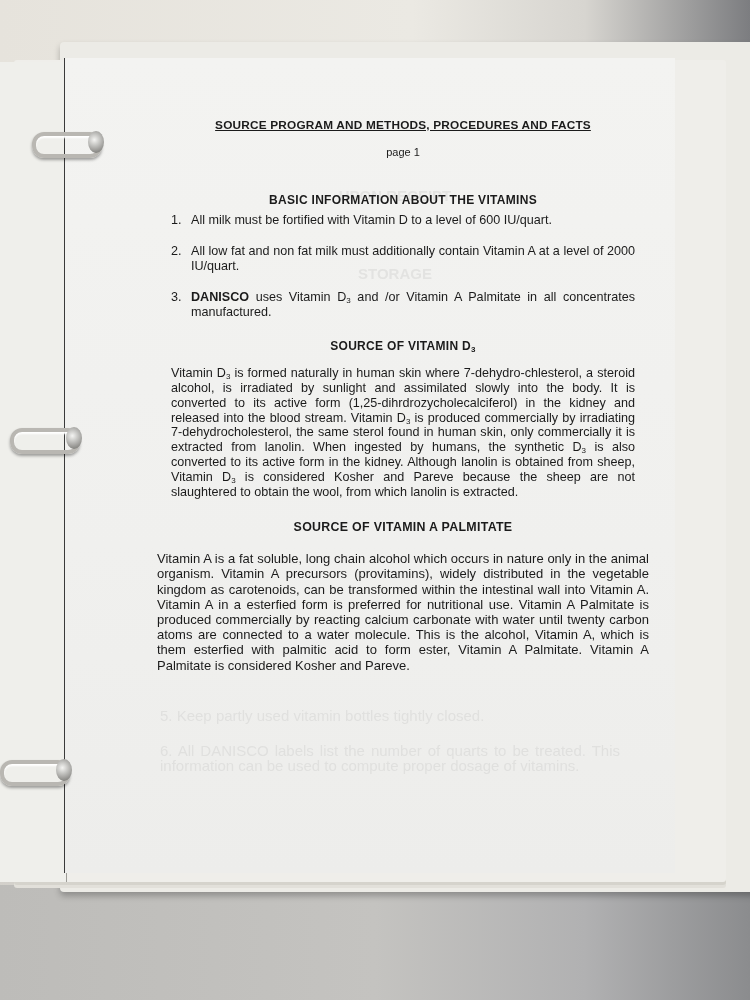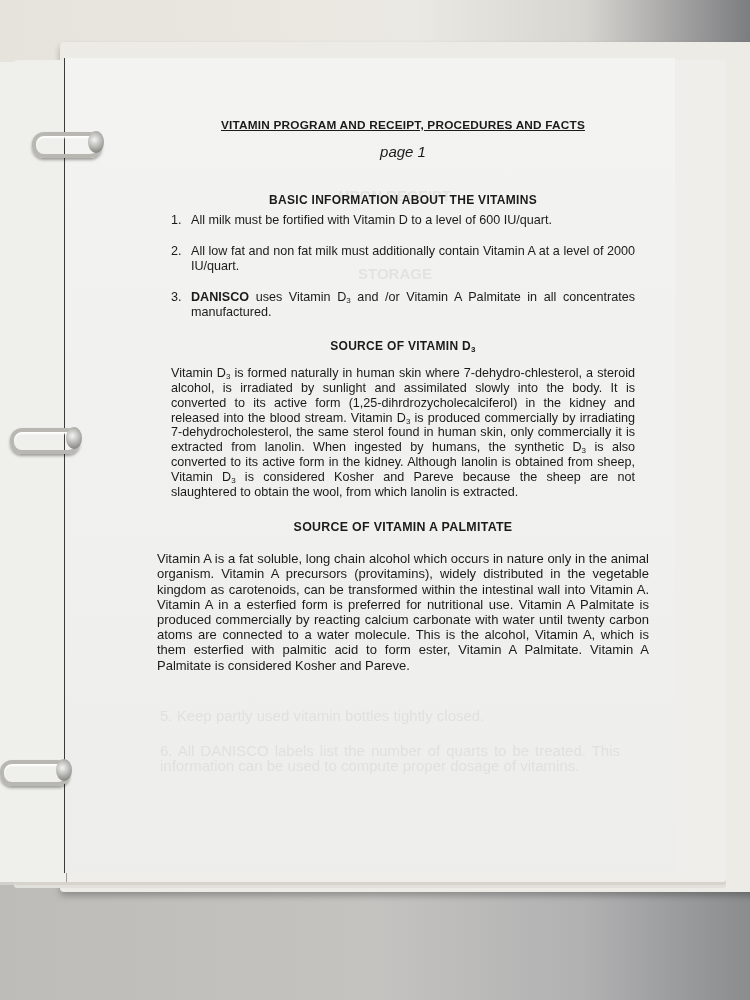--- a/index.html
+++ b/index.html
@@ -46,21 +46,21 @@
     border-radius: 50%; background: radial-gradient(circle at 40% 40%, #f4f4f2, #6b6a66);
   }
   .content {
     position: absolute; left: 106px; top: 60px; width: 464px;
     font-size: 12.6px; line-height: 14.8px;
   }
   .title {
     text-align: center; font-size: 11.8px; text-decoration: underline; letter-spacing: 0.2px;
     margin: 0;
   }
-  .page-num { text-align: center; font-style: italic; font-size: 15px; margin-top: 12px; }
+  .page-num { text-align: center; font-size: 11px; margin-top: 12px; }
   .section-head {
     text-align: center; font-weight: bold; font-size: 12px; letter-spacing: 0.3px;
     margin: 0;
   }
   ol { list-style: none; padding: 0; margin: 0; }
   .list-item { position: relative; padding-left: 20px; margin: 0; }
   .list-item .num { position: absolute; left: 0; top: 0; }
   .para { text-align: justify; margin: 0; }
   sub { font-size: 8px; vertical-align: -2px; line-height: 0; }
   .brand { font-weight: bold; }
@@ -79,21 +79,21 @@
 <div class="page-stack"></div>
 <div class="left-page"></div>
 
 <div class="page">
   <div class="ghost" style="left:100px; top:130px; text-align:center; font-weight:bold;">UPON RECEIPT</div>
   <div class="ghost" style="left:100px; top:208px; text-align:center; font-weight:bold;">STORAGE</div>
   <div class="ghost" style="left:95px; top:650px;">5.  Keep partly used vitamin bottles tightly closed.</div>
   <div class="ghost" style="left:95px; top:685px;">6.  All DANISCO labels list the number of quarts to be treated. This information can be used to compute proper dosage of vitamins.</div>
 
   <div class="content">
-    <h1 class="title">VITAMIN PROGRAM AND RECEIPT, PROCEDURES AND FACTS</h1>
+    <h1 class="title">SOURCE PROGRAM AND METHODS, PROCEDURES AND FACTS</h1>
     <div class="page-num">page 1</div>
 
     <h2 class="section-head" style="margin-top:33px;">BASIC INFORMATION ABOUT THE VITAMINS</h2>
     <ol style="margin-top:6px;">
       <li class="list-item">
         <span class="num">1.</span>
         <span>All milk must be fortified with Vitamin D to a level of 600 IU/quart.</span>
       </li>
       <li class="list-item" style="margin-top:16px;">
         <span class="num">2.</span>

